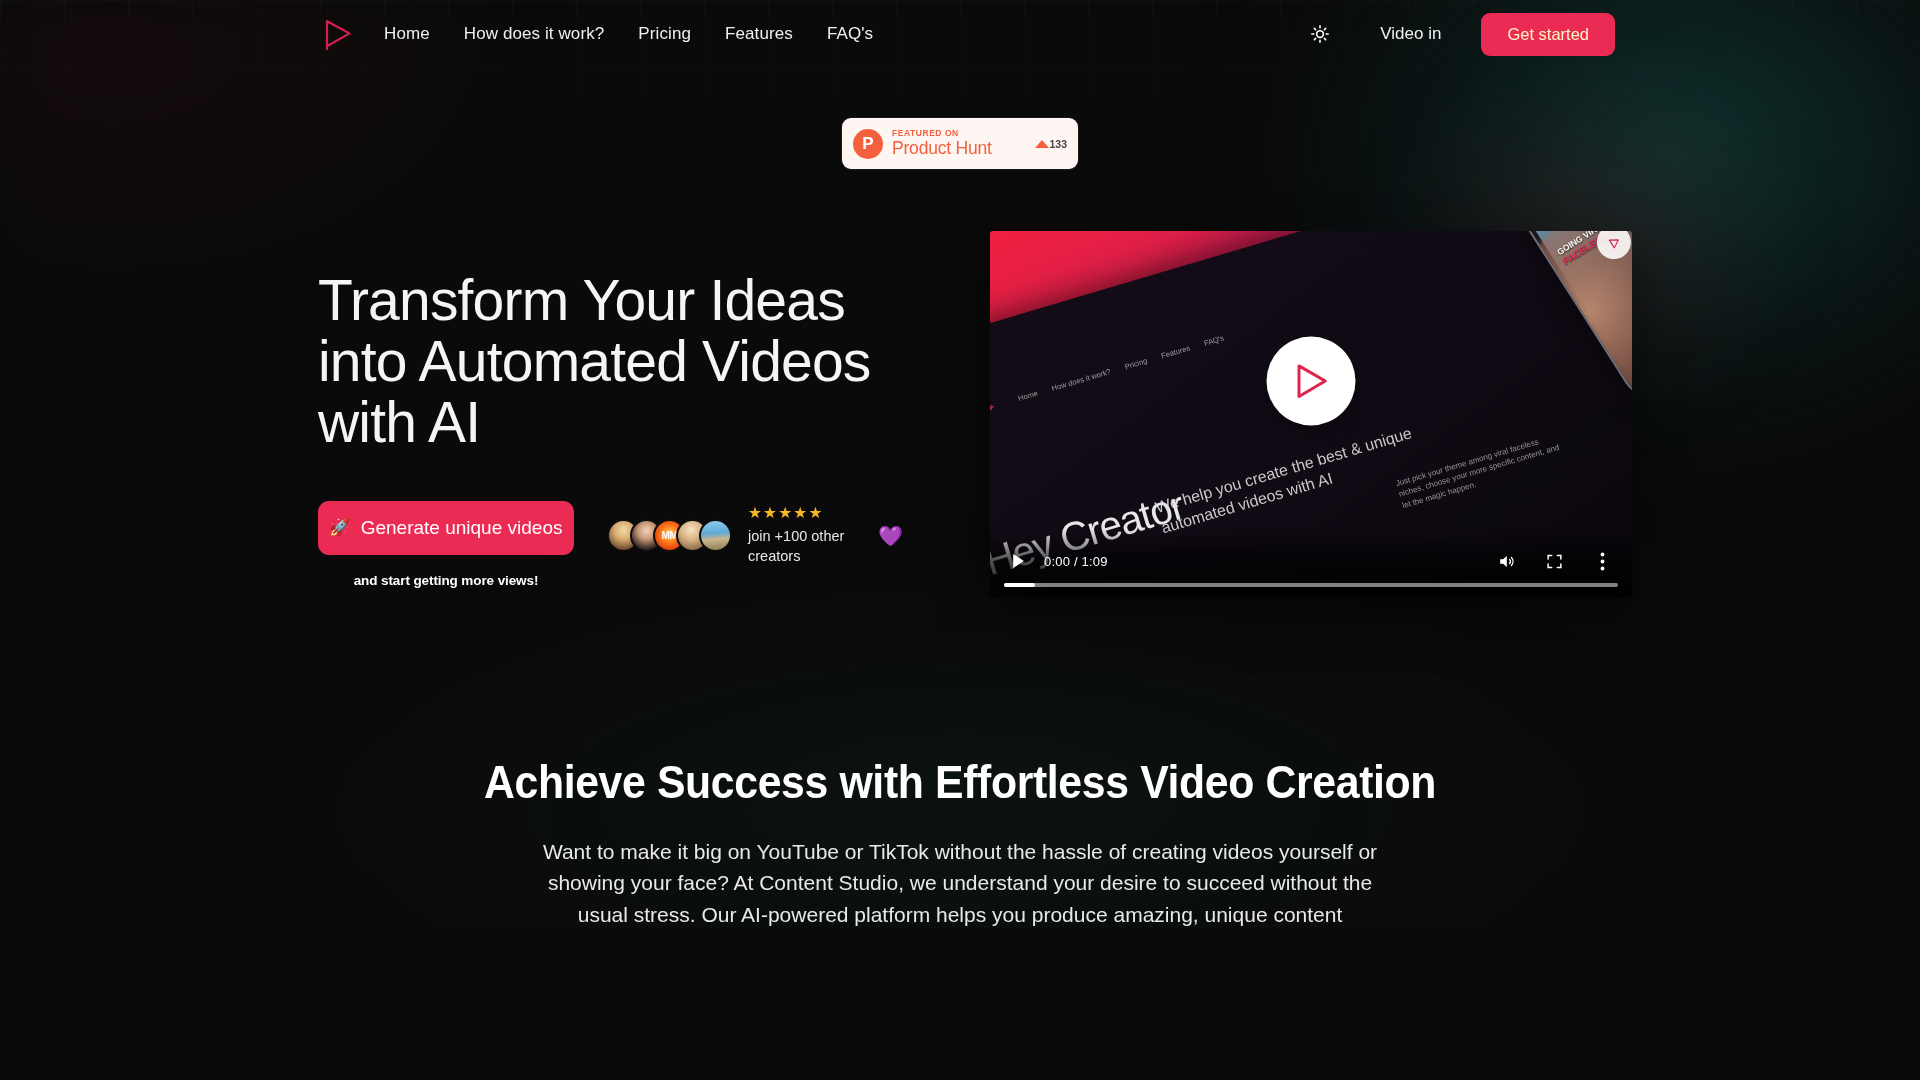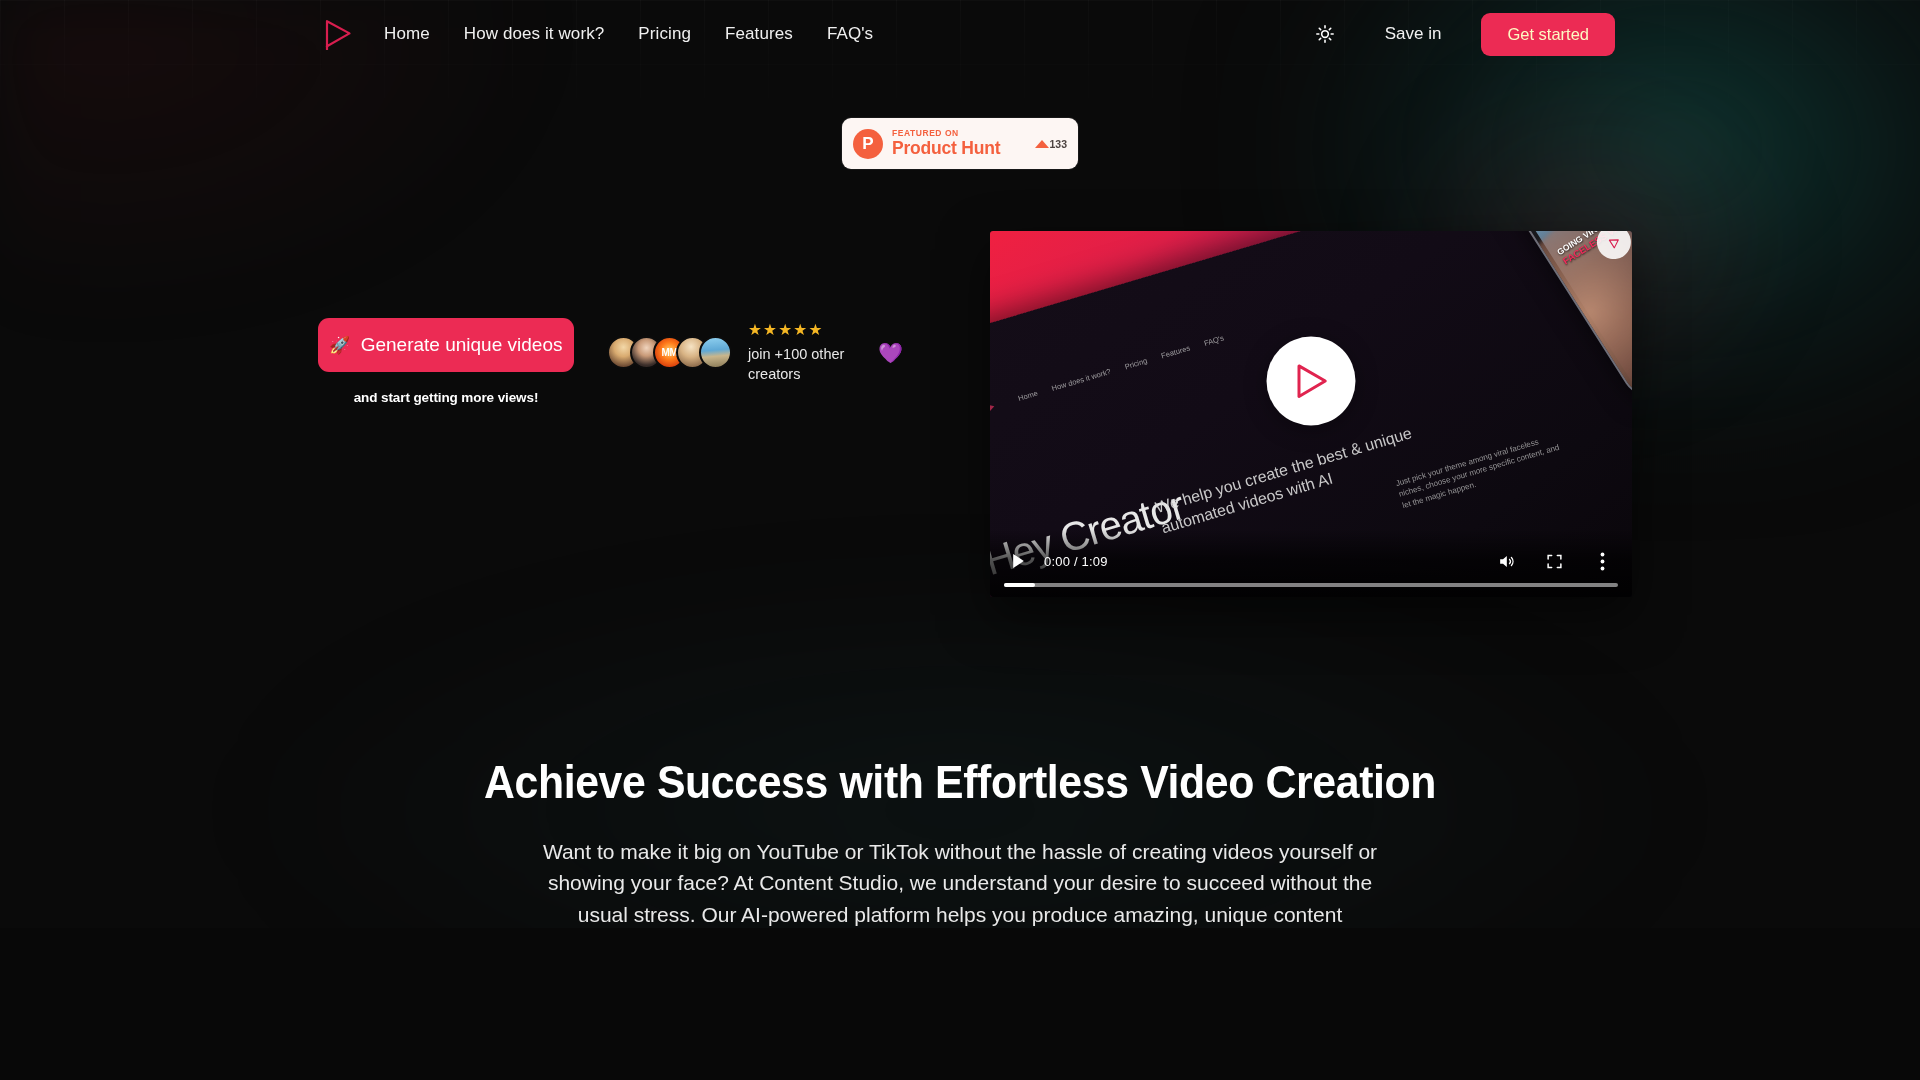--- a/index.html
+++ b/index.html
@@ -163,21 +163,21 @@
   .ph-featured {
     color: #f4603e;
     font-size: 8.5px;
     font-weight: bold;
     letter-spacing: 0.55px;
     line-height: 1.1;
   }
   .ph-name {
     color: #f4603e;
     font-size: 17.5px;
-    font-weight: bold;
+    font-weight: normal;
     line-height: 1.15;
     letter-spacing: -0.2px;
   }
   .ph-votes {
     display: flex; flex-direction: row; align-items: flex-end;
     margin-left: 0;
     flex: 0 0 auto;
   }
   .ph-arrow {
     width: 0; height: 0;
@@ -541,21 +541,21 @@
         <a class="nav-link" href="#">FAQ's</a>
       </div>
 
       <div class="nav-right">
         <div class="theme-toggle">
           <svg width="20" height="20" viewBox="0 0 24 24" fill="none" stroke="#ffffff" stroke-width="1.9" stroke-linecap="round" aria-hidden="true">
             <circle cx="12" cy="12" r="4"></circle>
             <path d="M12 2.2v2.4M12 19.4v2.4M2.2 12h2.4M19.4 12h2.4M5.1 5.1l1.7 1.7M17.2 17.2l1.7 1.7M18.9 5.1l-1.7 1.7M6.8 17.2l-1.7 1.7"></path>
           </svg>
         </div>
-        <a class="signin-link" href="#">Save in</a>
+        <a class="signin-link" href="#">Video in</a>
         <button class="get-started-btn">Get started</button>
       </div>
     </nav>
 
     <div class="ph-wrap">
       <div class="ph-badge">
         <div class="ph-logo">
           <span>P</span>
         </div>
         <div class="ph-text">
@@ -565,20 +565,21 @@
         <div class="ph-votes">
           <div class="ph-arrow"></div>
           <div class="ph-count">133</div>
         </div>
       </div>
     </div>
 
     <section class="hero">
 
       <div class="hero-left">
+        <h1 class="hero-title">Transform Your Ideas into Automated Videos with AI</h1>
 
         <div class="cta-row">
           <div class="cta-col">
             <button class="generate-btn">
               <span class="emoji">🚀</span>
               <span>Generate unique videos</span>
             </button>
             <div class="cta-note">and start getting more views!</div>
           </div>
 

